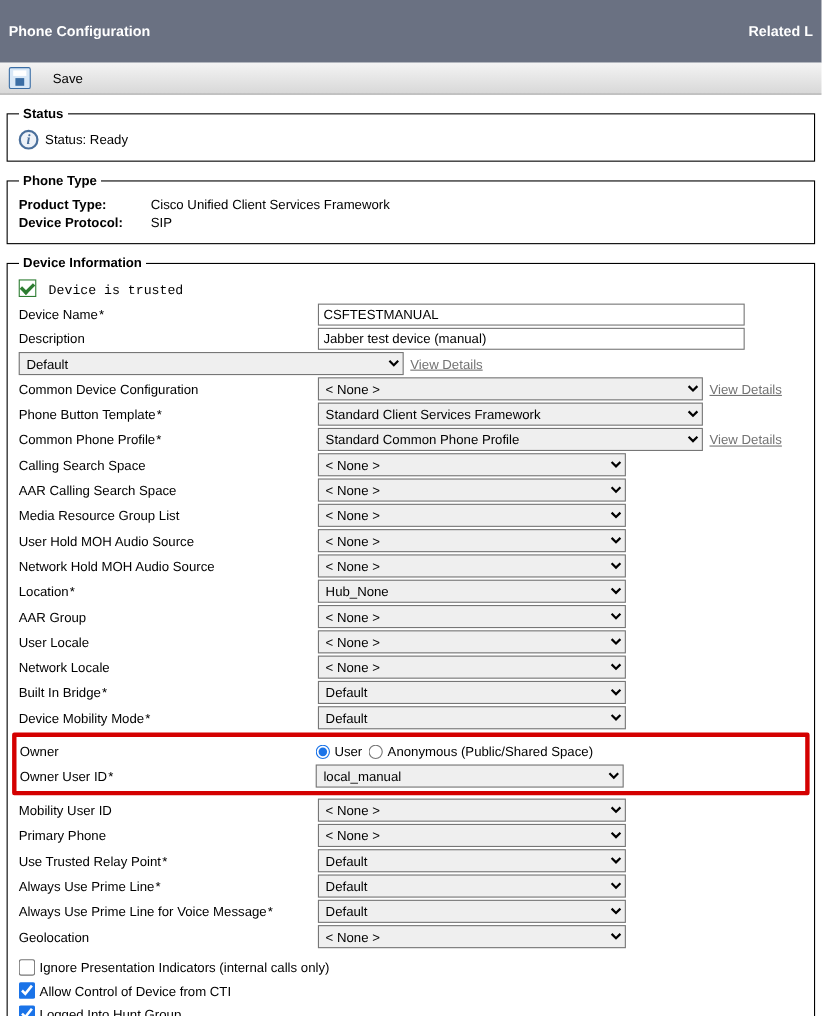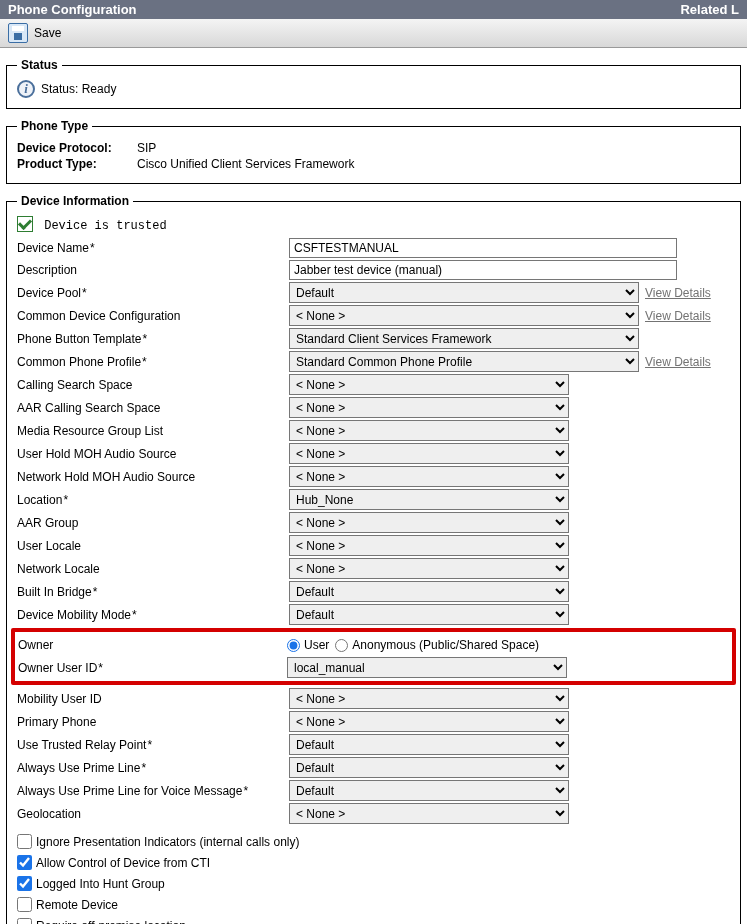--- a/index.html
+++ b/index.html
@@ -8,32 +8,32 @@
     font-family: Arial, Helvetica, sans-serif;
     font-size: 12px;
     color: #000;
     background: #fff;
     width: 747px;
   }
   .titlebar {
     background: #6a7182;
     color: #fff;
     font-weight: bold;
-    padding: 2px 8px;
+    padding: 21px 8px;
     display: flex;
     justify-content: space-between;
     font-size: 13px;
   }
   .toolbar {
     background: linear-gradient(#f4f4f4, #d8d8d8);
     border-bottom: 1px solid #999;
     padding: 4px 8px;
     display: flex;
     align-items: center;
-    gap: 6px;
+    gap: 20px;
   }
   .save-icon {
     width: 20px; height: 20px;
     background: #d9e8f7;
     border: 1px solid #3b6ea5;
     border-radius: 2px;
     position: relative;
   }
   .save-icon::before {
     content: "";
@@ -151,26 +151,26 @@
   <legend>Status</legend>
   <div class="status-row">
     <span class="info-icon">i</span>
     <span>Status: Ready</span>
   </div>
 </fieldset>
 
 <fieldset>
   <legend>Phone Type</legend>
   <div class="kv">
+    <span class="k">Product Type:</span>
+    <span>Cisco Unified Client Services Framework</span>
+  </div>
+  <div class="kv">
     <span class="k">Device Protocol:</span>
     <span>SIP</span>
-  </div>
-  <div class="kv">
-    <span class="k">Product Type:</span>
-    <span>Cisco Unified Client Services Framework</span>
   </div>
 </fieldset>
 
 <fieldset>
   <legend>Device Information</legend>
 
   <div style="margin-bottom:4px;font-family:Liberation Mono, monospace;">
     <span class="check-icon"></span>
     <span>Device is trusted</span>
   </div>
@@ -179,21 +179,20 @@
     <span class="label req">Device Name</span>
     <input type="text" class="txt-wide" value="CSFTESTMANUAL" style="">
   </div>
 
   <div class="form-row">
     <span class="label">Description</span>
     <input type="text" class="txt-wide" value="Jabber test device (manual)" style="">
   </div>
 
   <div class="form-row">
-    <span class="label req">Device Pool</span>
     <select class="sel-wide"><option>Default</option></select>
     <a class="link">View Details</a>
   </div>
 
   <div class="form-row">
     <span class="label">Common Device Configuration</span>
     <select class="sel-wide"><option>&lt; None &gt;</option></select>
     <a class="link">View Details</a>
   </div>
 

